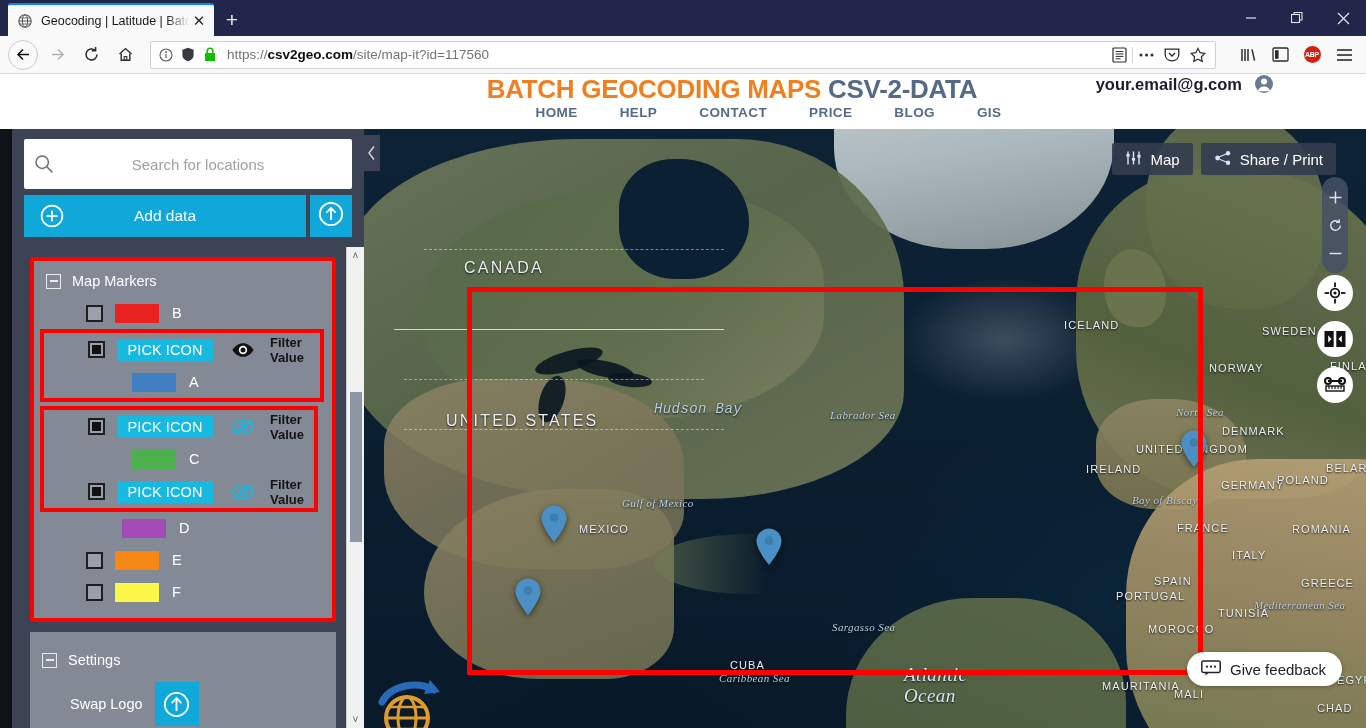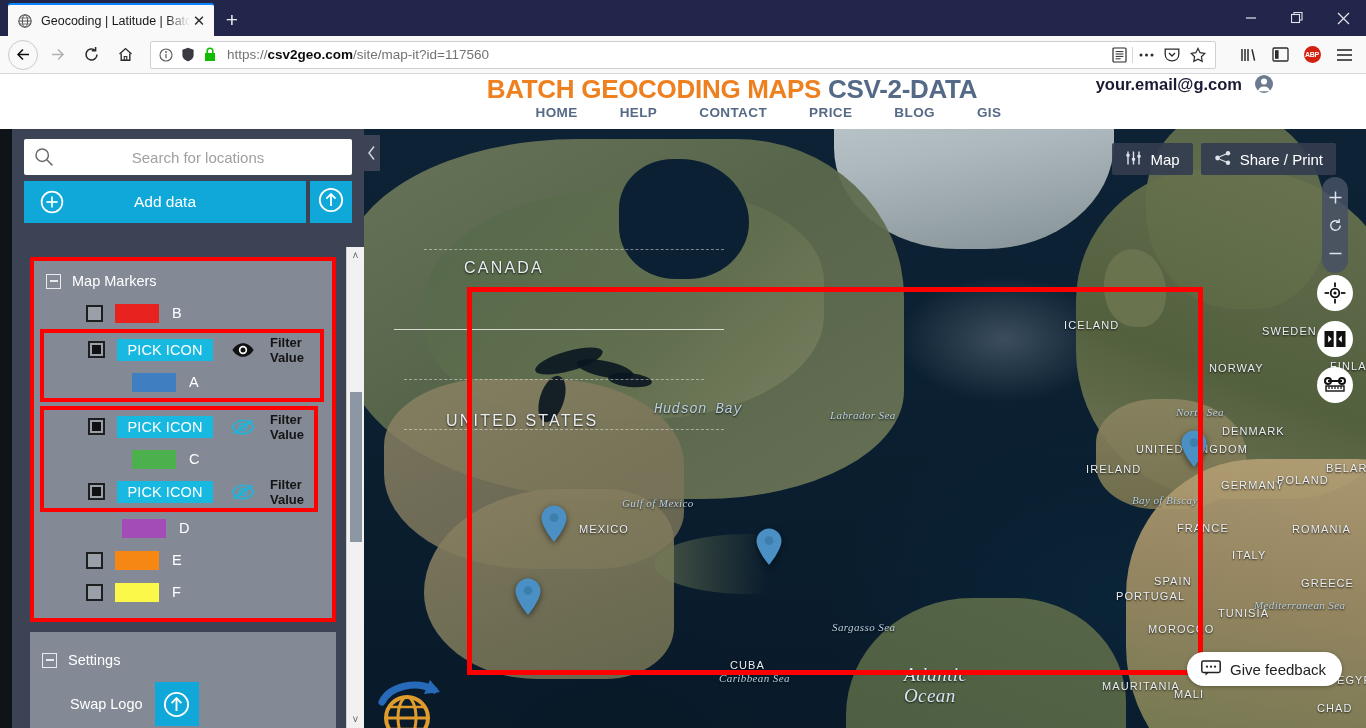--- a/index.html
+++ b/index.html
@@ -117,21 +117,21 @@
 
   
   .sidebar {
     position: absolute; left: 12px; top: 0; width: 352px; bottom: 0;
     background: #3b4355; z-index: 20;
   }
   .sidebar-inner { padding: 0; height: 100%; position: relative; }
 
   .searchrow { padding: 10px 12px 0 12px; }
   .searchbox {
-    height: 36px; background: #fff; border-radius: 2px; display: flex;
+    height: 50px; background: #fff; border-radius: 2px; display: flex;
     align-items: center; padding: 0 10px;
   }
   .searchbox .mag { color: #6a6a6a; display:flex; }
   .search-input {
     flex: 1 1 auto; border: none; outline: none; font-size: 15px;
     color: #555; text-align: center; font-family: "Liberation Sans", sans-serif;
     background: transparent;
   }
   .search-input::placeholder { color: #a0a0a0; }
 

